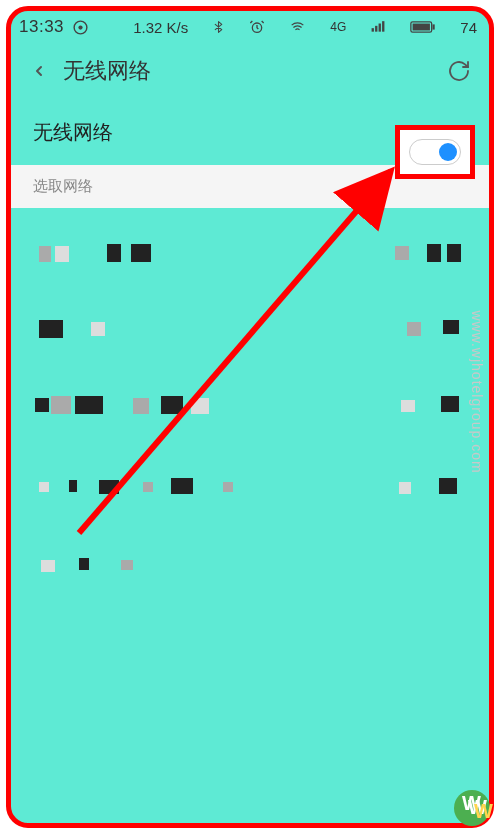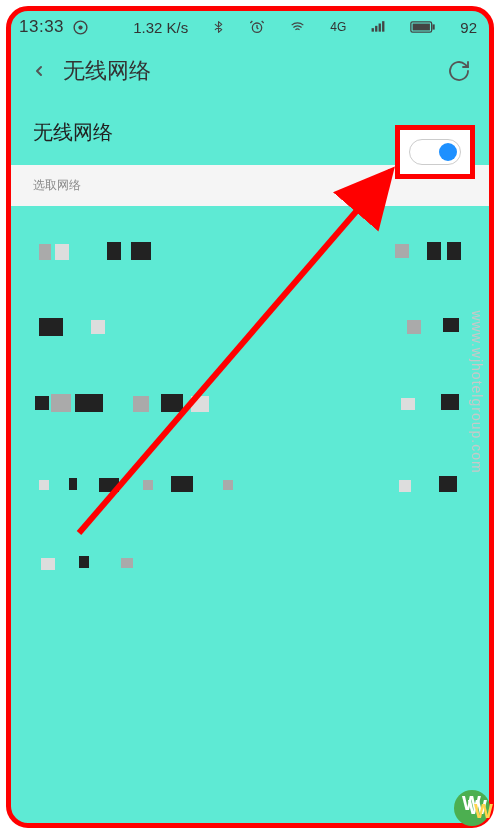--- a/index.html
+++ b/index.html
@@ -38,21 +38,21 @@
   .toggle {
     width: 52px; height: 26px; border: 1px solid #ccc; border-radius: 14px;
     position: relative; background: #fff;
   }
   .toggle::after {
     content: ""; position: absolute; right: 3px; top: 3px; width: 18px; height: 18px;
     border-radius: 50%; background: #1e90ff;
   }
 
   .section-header {
-    background: #f5f5f5; color: #888; font-size: 12px; padding: 12px 22px;
+    background: #f5f5f5; color: #888; font-size: 15px; padding: 12px 22px;
   }
 
   .netlist { position: relative; padding: 8px 0 0 0; }
   .netrow { height: 70px; position: relative; }
   .netrow .b { position: absolute; background: #222; }
   .netrow .g { position: absolute; background: #aaa; }
   .netrow .lg { position: absolute; background: #ddd; }
 
   
   .arrow { position: absolute; pointer-events: none; z-index: 5; }
@@ -118,21 +118,21 @@
             <rect x="19" y="2" width="4" height="18"></rect>
           </svg>
       </span>
       <span class="glyph">
         <svg width="26" height="14" viewBox="0 0 30 14">
             <rect x="1" y="1" width="24" height="12" rx="2" fill="none" stroke="#444" stroke-width="1.5"></rect>
             <rect x="26" y="4" width="2.5" height="6" fill="#444"></rect>
             <rect x="3" y="3" width="20" height="8" fill="#444"></rect>
           </svg>
       </span>
-      <span>92</span>
+      <span>74</span>
     </div>
   </div>
 
   <div class="navbar">
     <div class="nav-back">
       <svg width="16" height="22" viewBox="0 0 24 24" fill="none" stroke="#555" stroke-width="3" stroke-linecap="round" stroke-linejoin="round">
           <polyline points="15 18 9 12 15 6"></polyline>
         </svg>
     </div>
     <div class="nav-title">无线网络</div>

